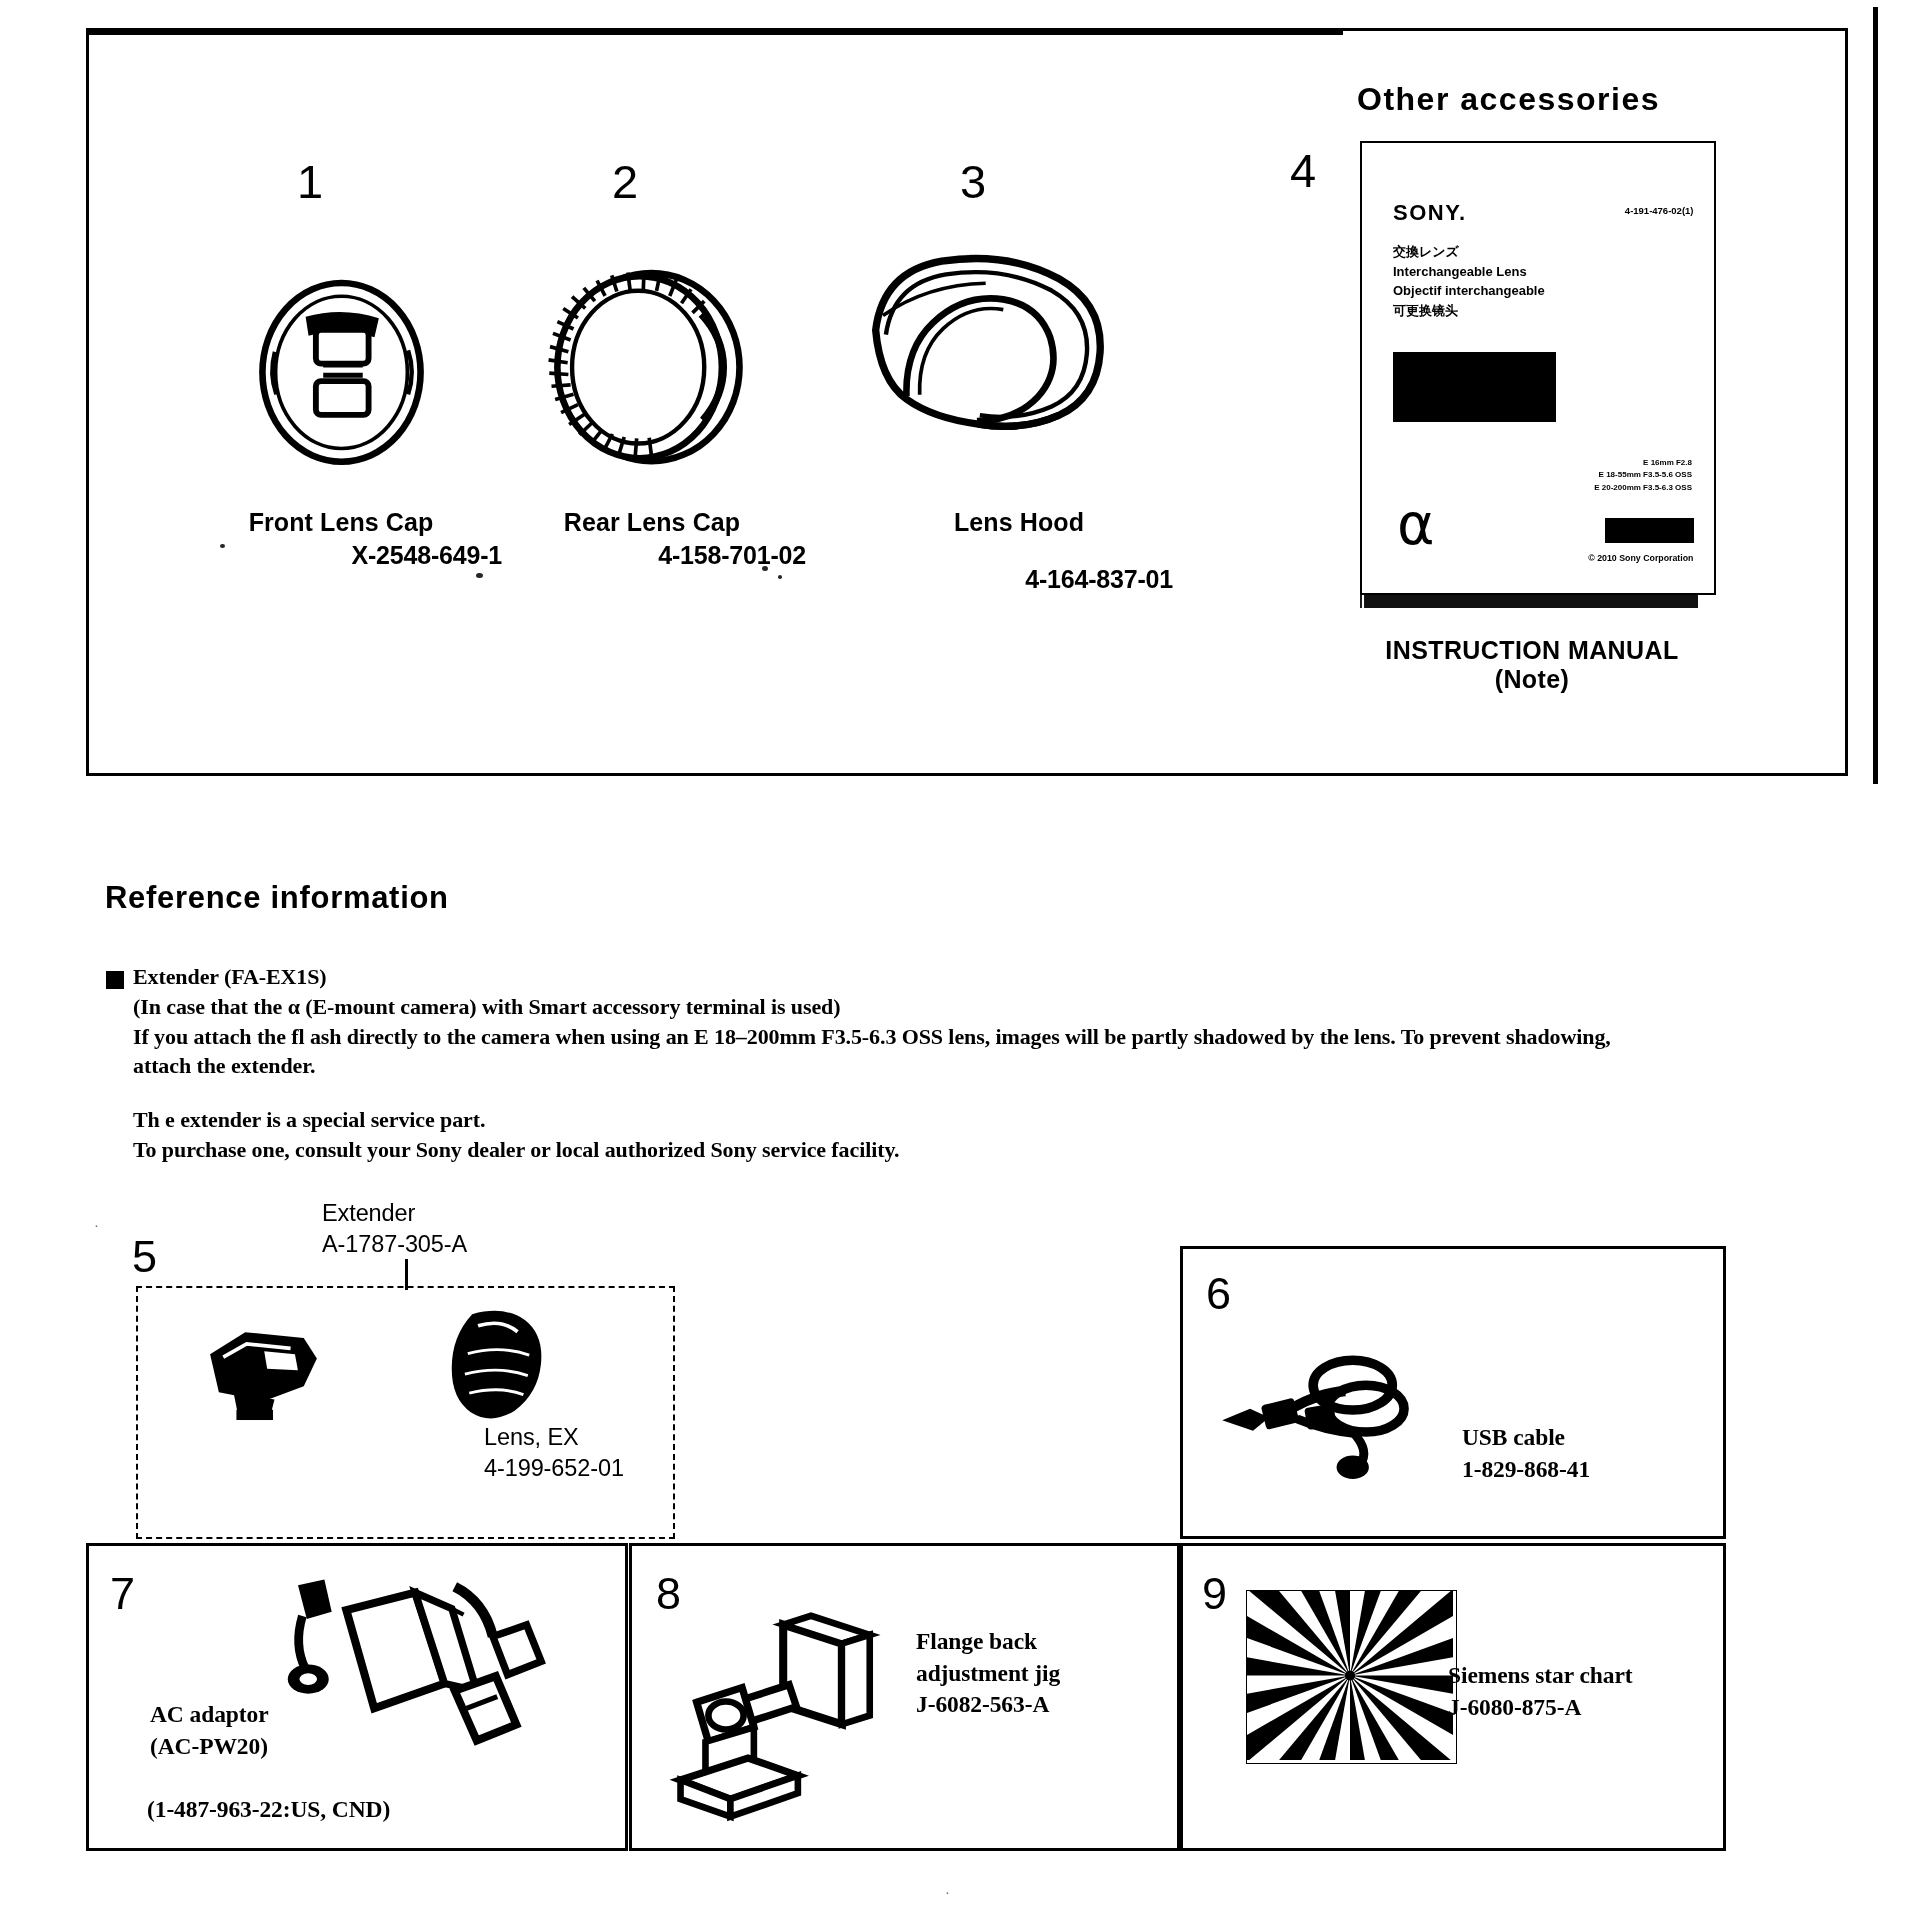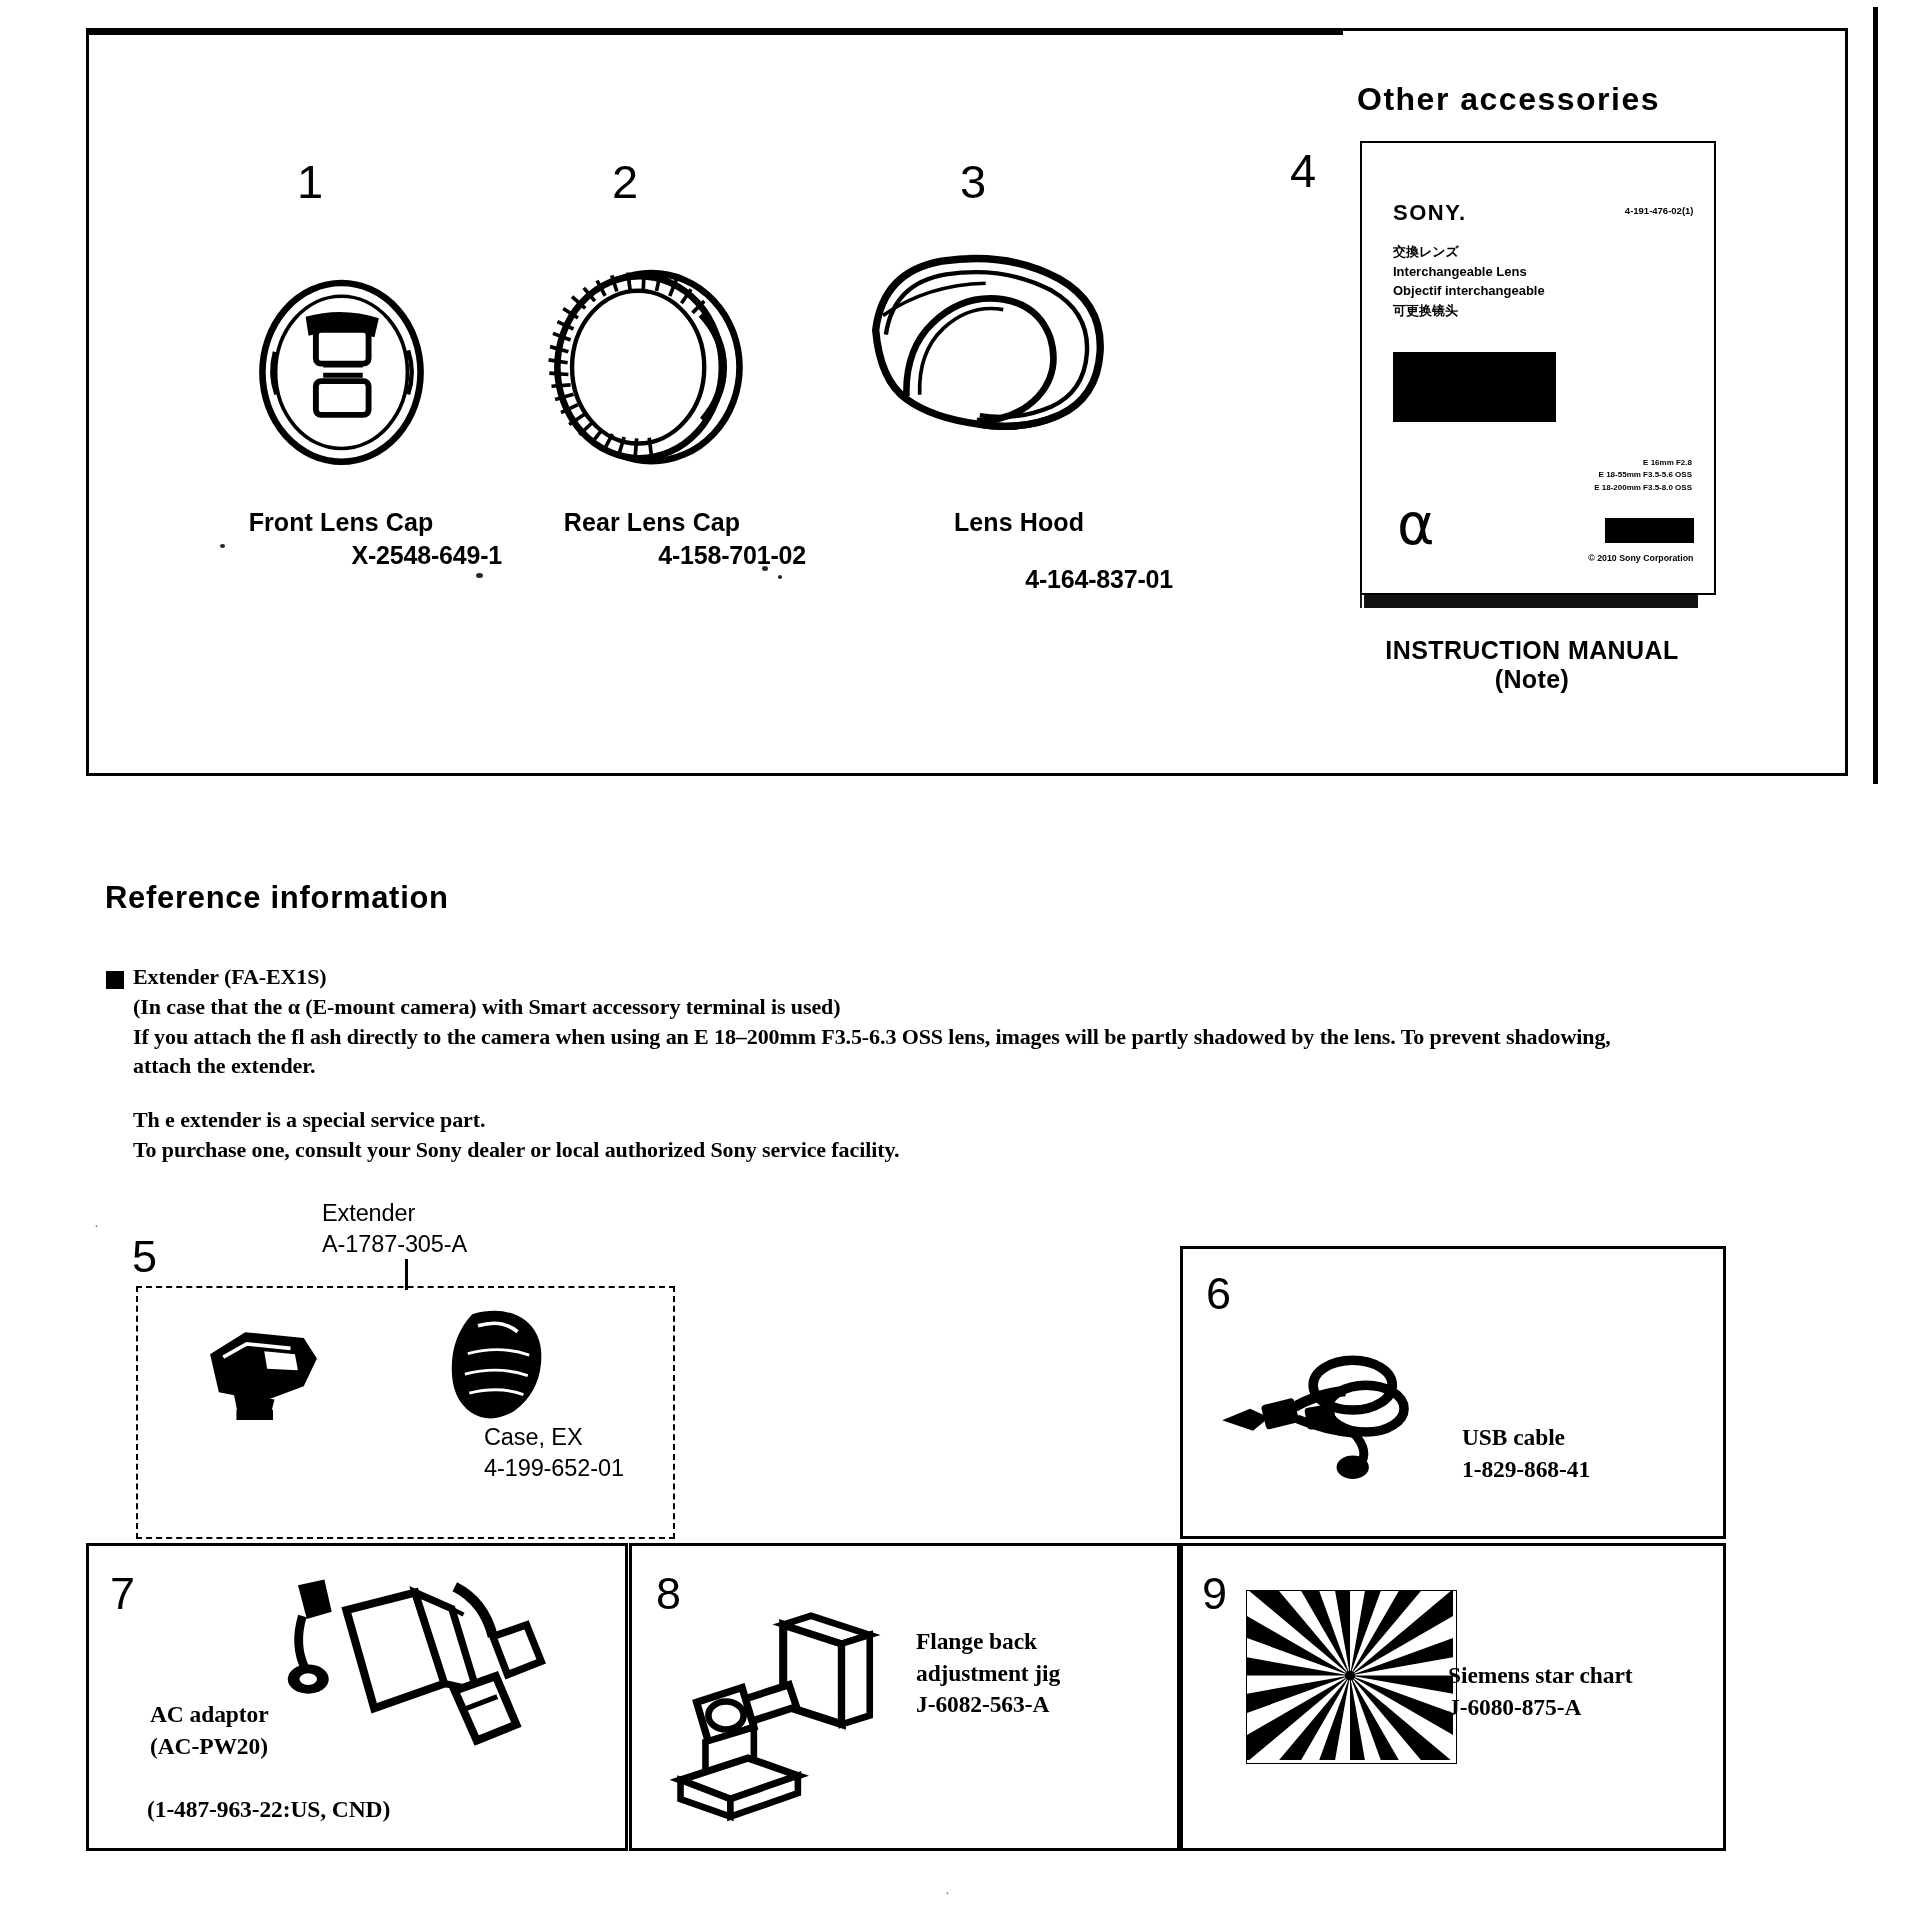--- a/index.html
+++ b/index.html
@@ -217,21 +217,21 @@
   <div class="m-jp">
     <div>交換レンズ</div>
     <div>Interchangeable Lens</div>
     <div>Objectif interchangeable</div>
     <div>可更换镜头</div>
   </div>
   <div class="m-black"></div>
   <div class="m-models">
     <div>E 16mm F2.8</div>
     <div>E 18-55mm F3.5-5.6 OSS</div>
-    <div>E 18-200mm F3.5-8.0 OSS</div>
+    <div>E 20-200mm F3.5-6.3 OSS</div>
   </div>
   <div class="m-alpha">α</div>
   <div class="m-badge"></div>
   <div class="m-copy">© 2010 Sony Corporation</div>
 </div>
 <div class="abs" id="manual-caption">INSTRUCTION MANUAL (Note)</div>
 
 <div class="abs" id="ref-title">Reference information</div>
 <div class="abs" id="ref-bullet"></div>
 <div class="abs ref-body" id="ref-l1">Extender (FA-EX1S)</div>
@@ -263,21 +263,21 @@
   <svg width="132" height="128" viewBox="0 0 180 175">
     <path d="M52 18 Q96 6 124 26 Q150 46 146 86 Q142 126 110 150 Q78 170 50 152
              Q24 134 24 92 Q24 48 52 18 Z" fill="#000"></path>
     <path d="M60 34 Q92 24 114 42" stroke="#fff" stroke-width="5" fill="none"></path>
     <path d="M46 72 Q90 60 130 74" stroke="#fff" stroke-width="4" fill="none"></path>
     <path d="M42 100 Q88 88 128 102" stroke="#fff" stroke-width="4" fill="none"></path>
     <path d="M48 126 Q90 116 122 128" stroke="#fff" stroke-width="4" fill="none"></path>
   </svg>
 </div>
 <div class="abs" id="case-label">
-  <div>Case, EX</div>
+  <div>Lens, EX</div>
   <div>4-199-652-01</div>
 </div>
 
 <div class="abs" id="panel6"></div>
 <div class="abs pnum" id="panel6-num">6</div>
 <div class="abs" style="left:1209px;top:1341px;width:242px;height:147px;">
   <svg width="242" height="147" viewBox="0 0 330 200">
     <path d="M18 108 L56 92 L82 104 L60 122 Z" fill="#000"></path>
     <rect x="74" y="82" width="46" height="34" rx="5" fill="#000" transform="rotate(-14 97 99)"></rect>
     <path d="M112 92 Q150 70 186 68" stroke="#000" stroke-width="14" fill="none"></path>

